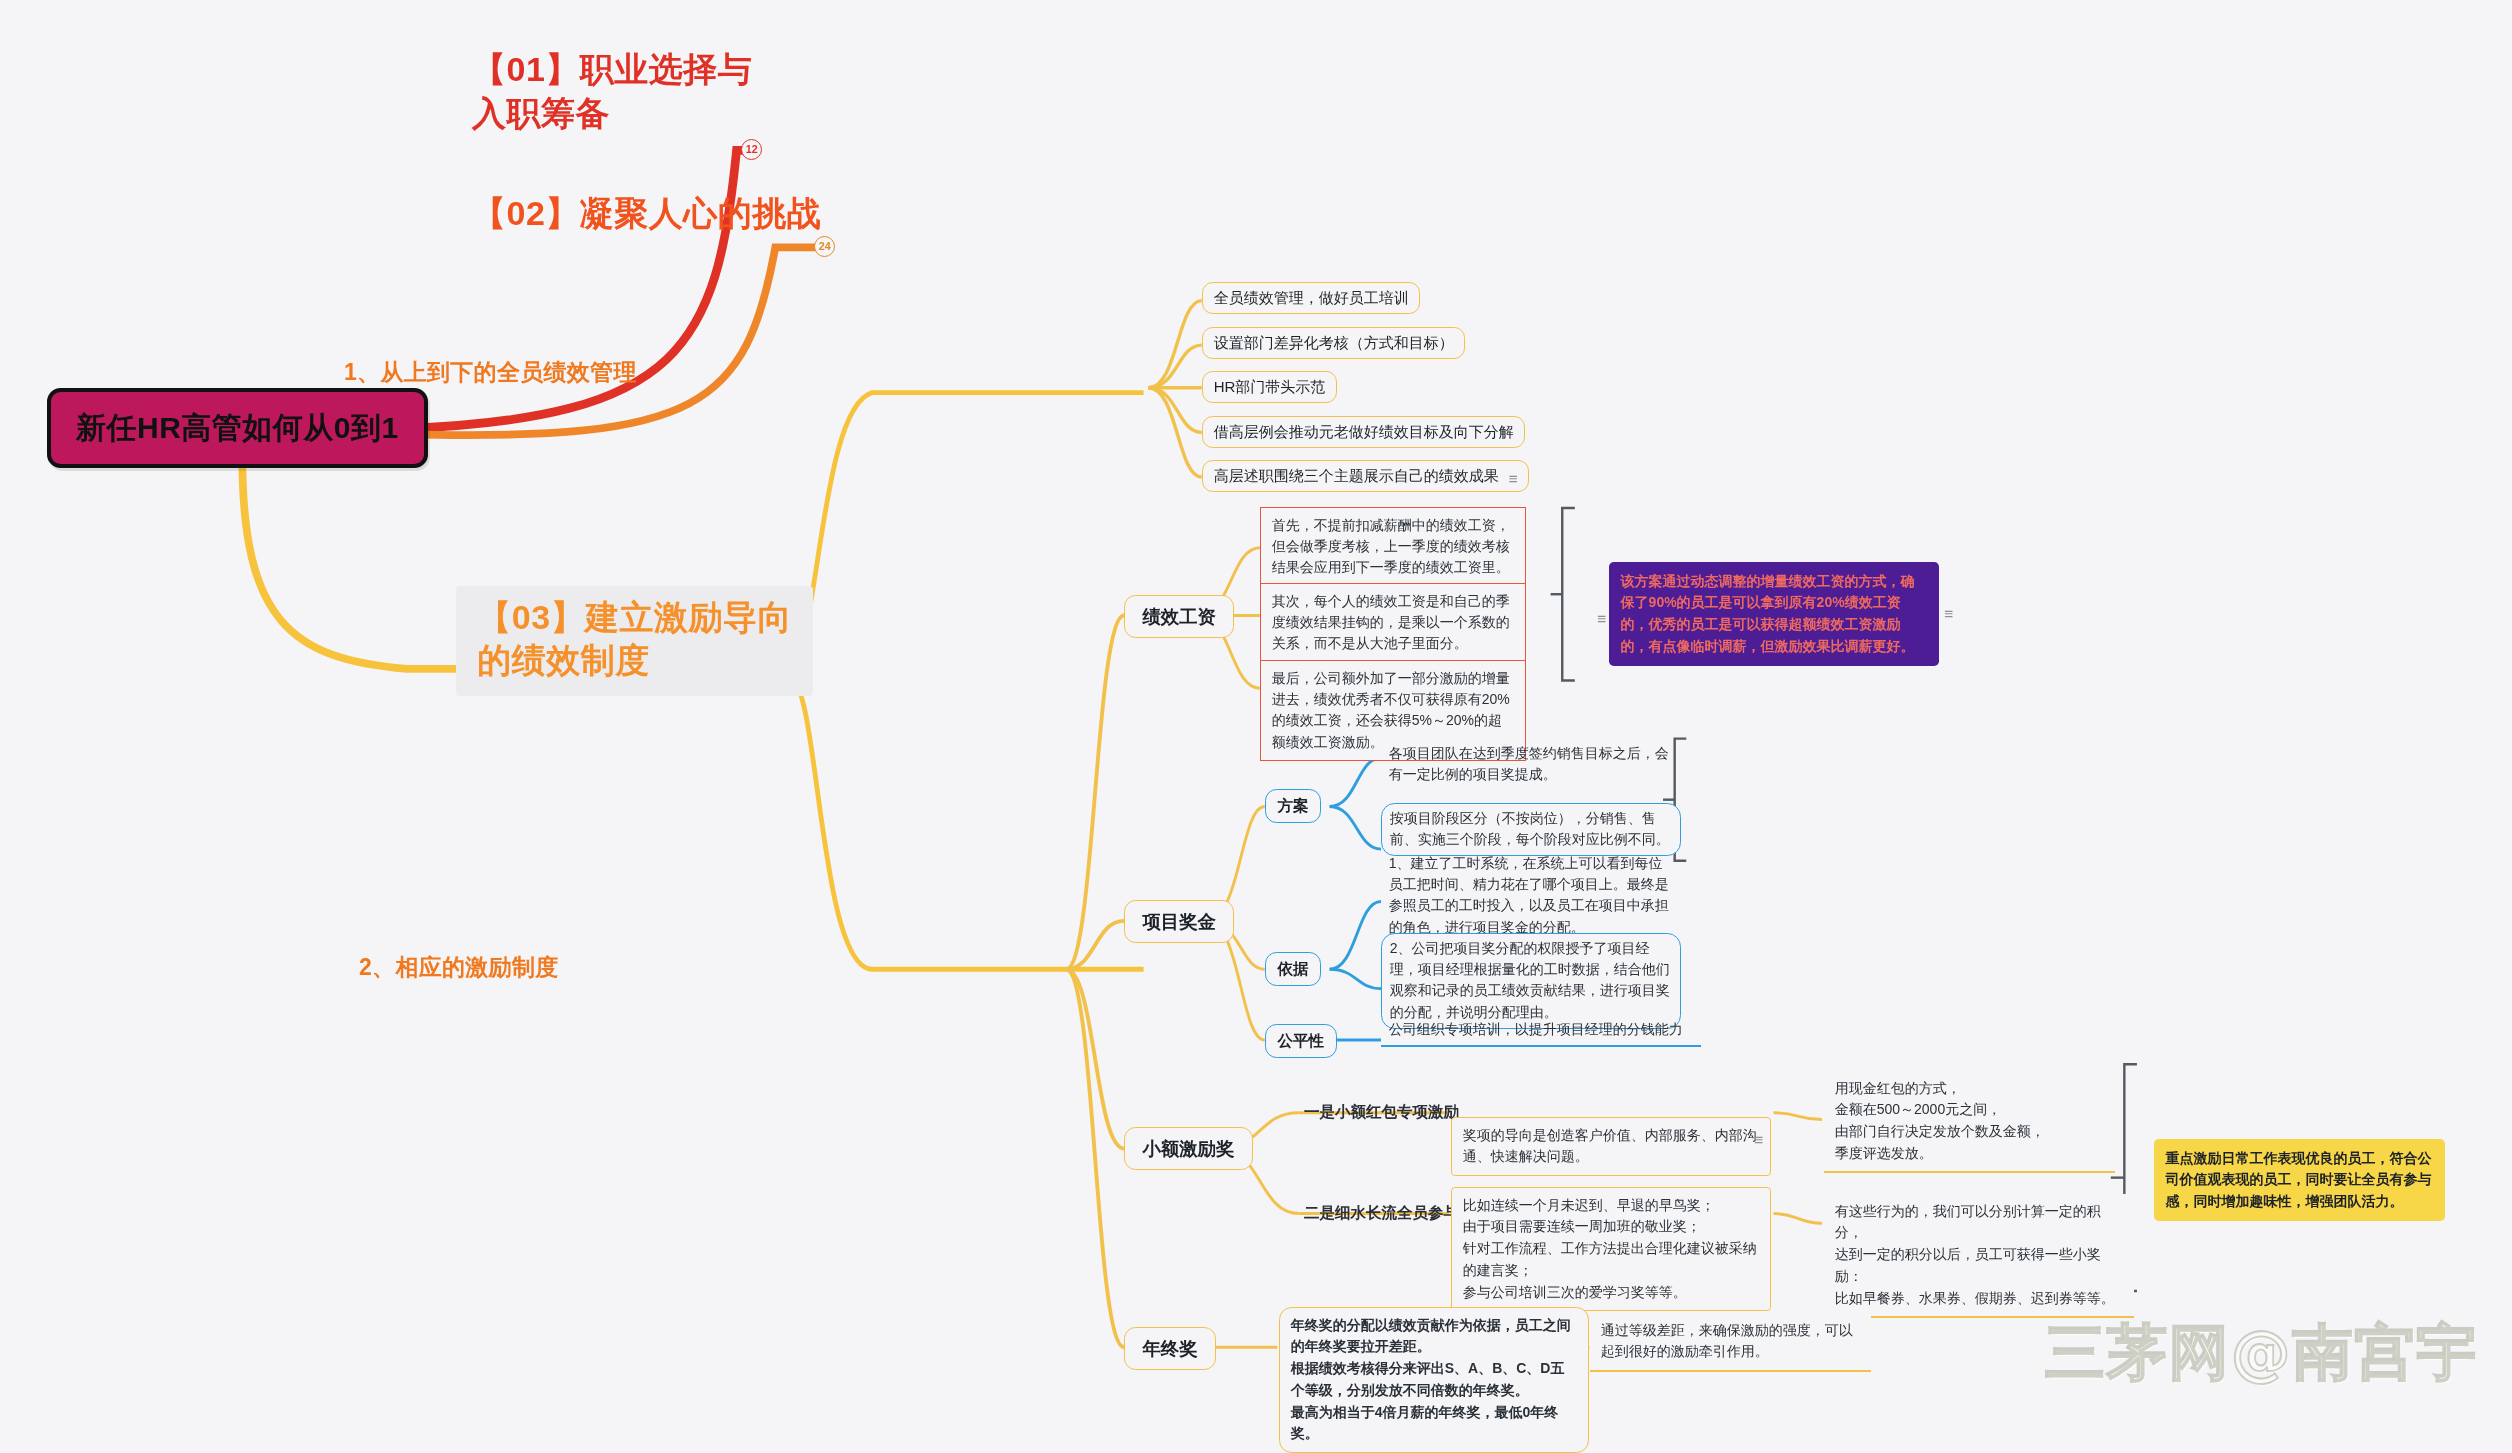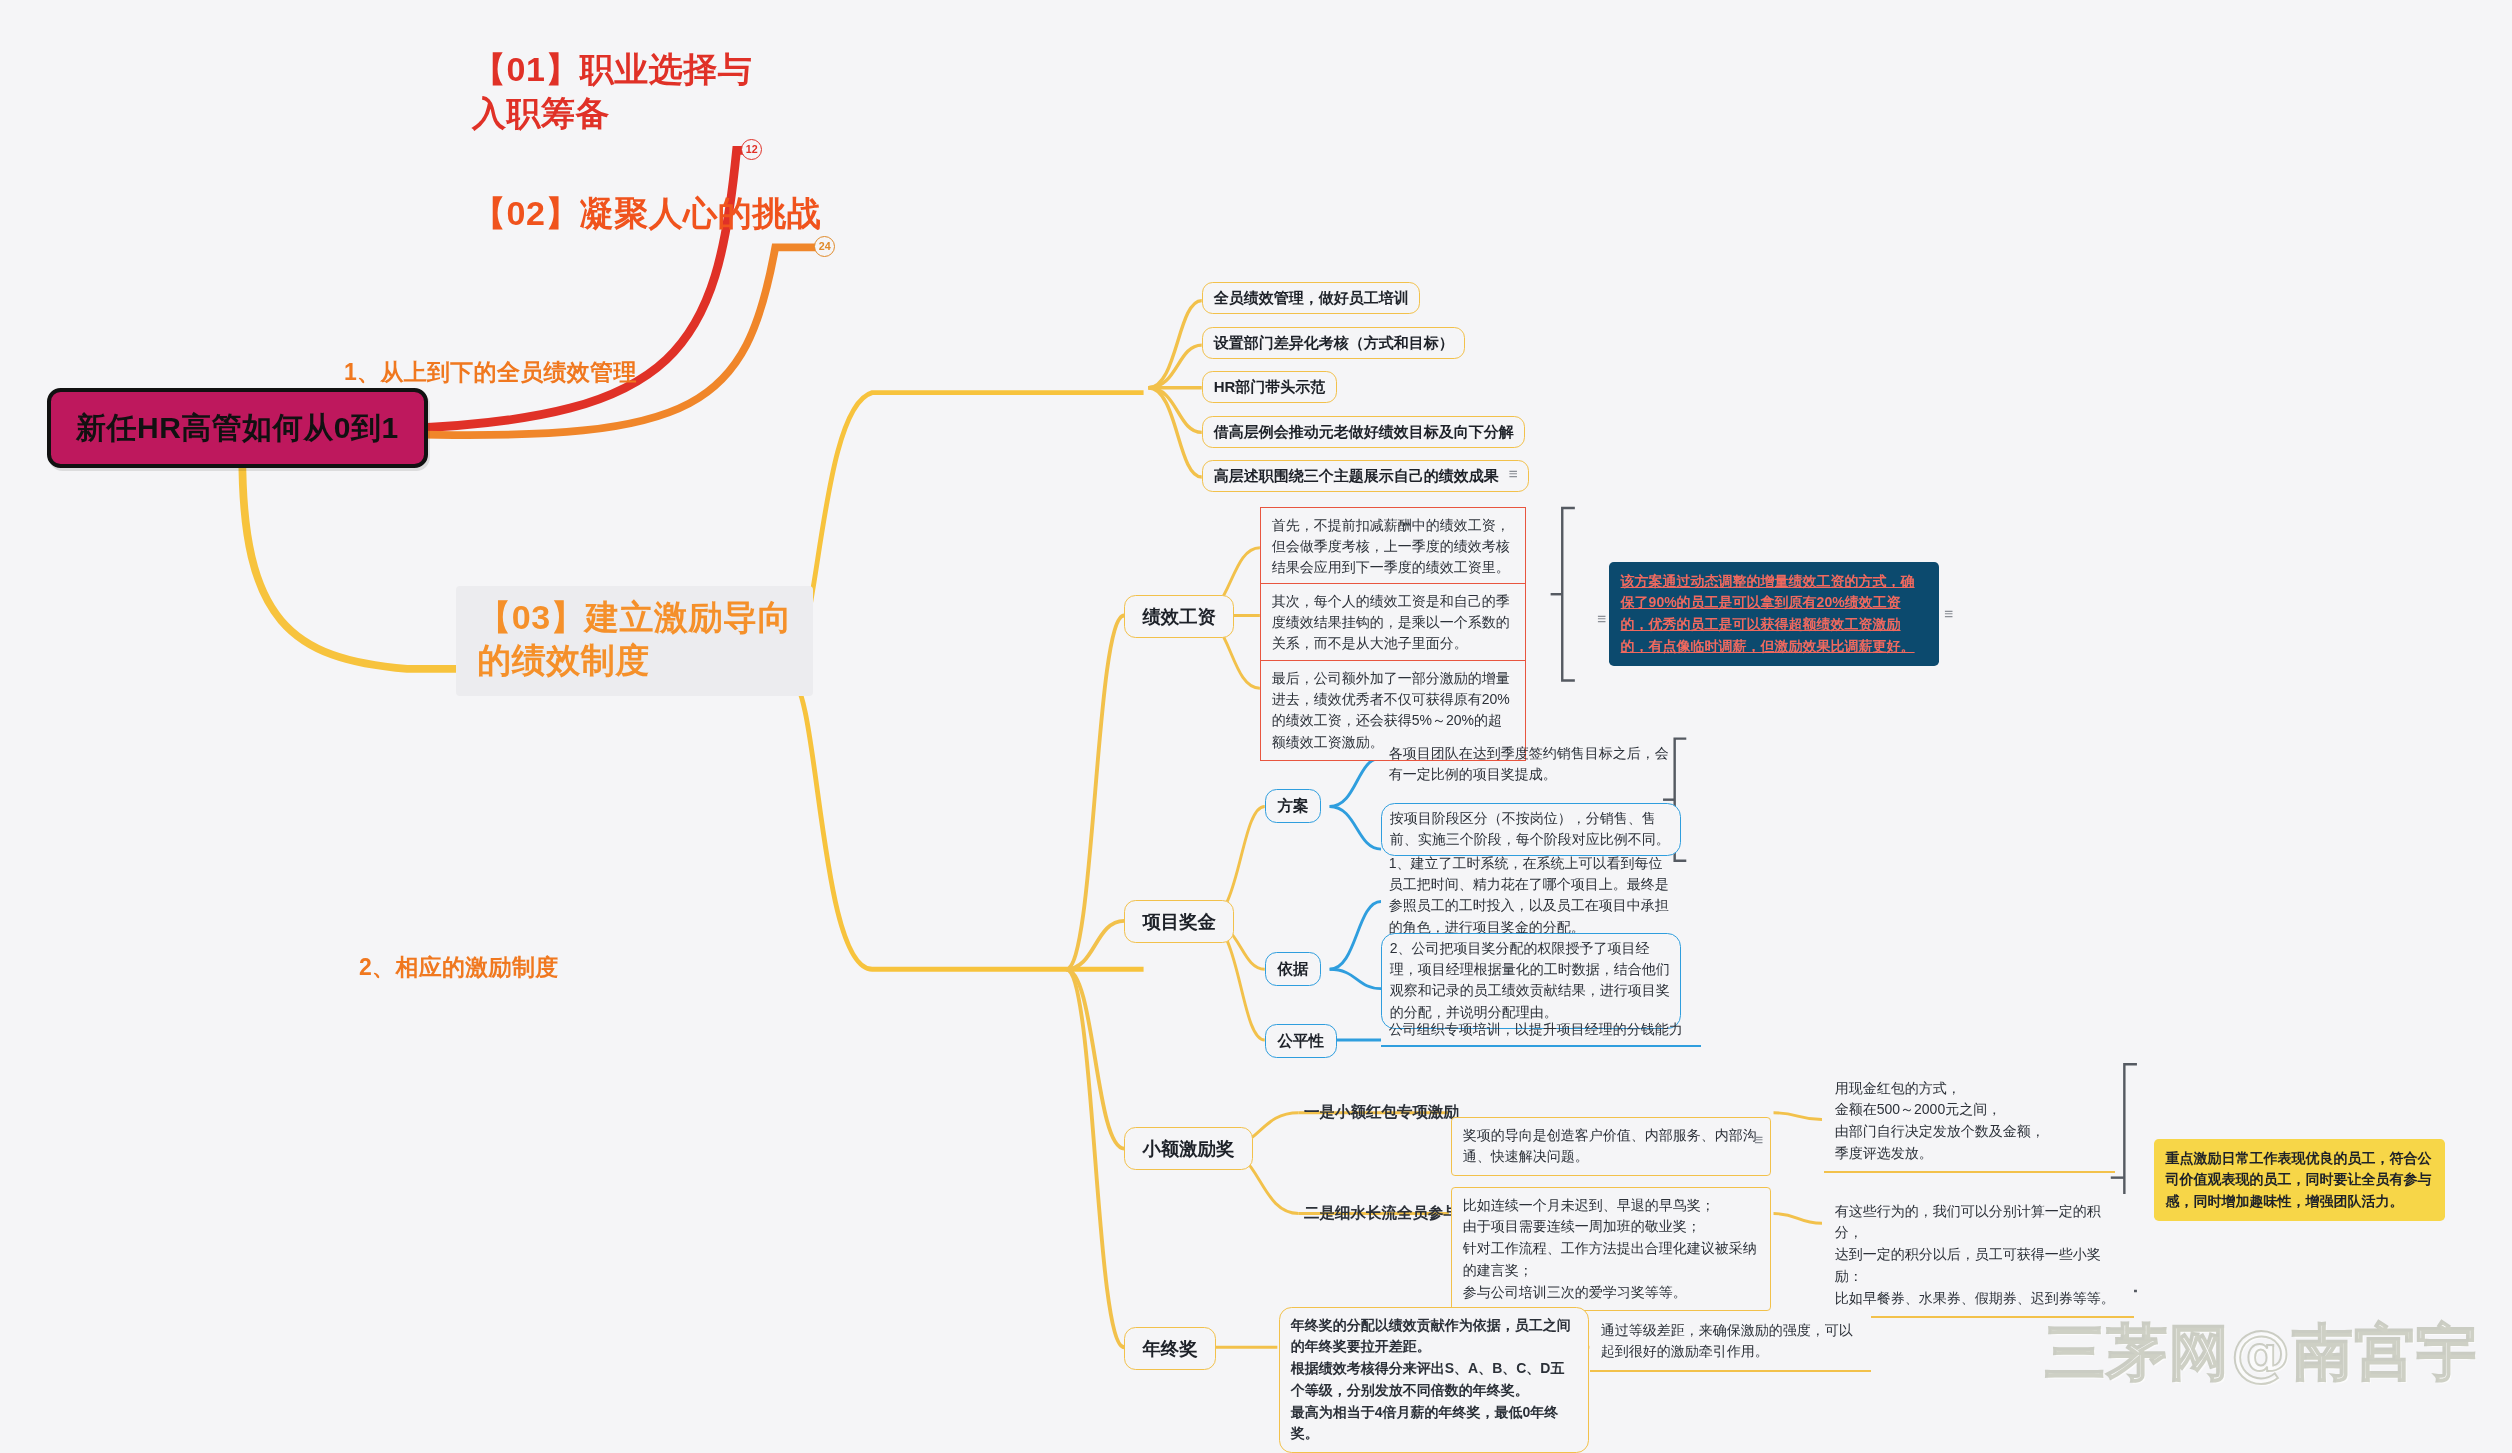--- a/index.html
+++ b/index.html
@@ -64,23 +64,23 @@
   .pill {
     border:1.9px solid #f2c14b; border-radius: 11.6px; background:#f5f5f7;
     padding: 5.8px 11.6px; font-size: 15.5px; color:#1d2128; font-weight:700;
     white-space:nowrap; line-height:1.3;
   }
   .pill.sub { font-size:18.4px; padding: 8.7px 17.4px; }
 
   
   .leafbox {
     border:1.9px solid #f2c14b; border-radius:10.7px; background:#f5f5f7;
-    padding:4.8px 10.7px; font-size:15px; color:#1d2128; font-weight:700;
+    padding:4.8px 10.7px; font-size:15px; color:#1d2128; font-weight:400;
     white-space:nowrap; line-height:1.35;
-    display:flex; align-items:flex-start; gap:9.7px;
+    display:flex; align-items:flex-end; gap:9.7px;
   }
 
   
   .note-red {
     border:1.9px solid #e8553f; background:#f5f5f7;
     padding:6.8px 10.7px; font-size:14px; color:#2b3038; line-height:1.52;
     width:266px;
   }
 
   
@@ -104,21 +104,21 @@
   .note-yel.underline { border-bottom:2.4px solid #f2c14b; }
   .plain-note {
     font-size:14px; color:#2b3038; line-height:1.55; background:transparent;
   }
 
   
   .summary {
     font-size:14px; line-height:1.55; font-weight:700;
     padding:8.7px 11.6px; border-radius:4.8px;
   }
-  .summary.pinkish { background:#0c4a6e; color:#f0695f; width:330px;text-decoration:underline; }
+  .summary.pinkish { background:#4c1d95; color:#f0695f; width:330px; }
   .summary.bluish  { background:#ebebee; color:#2f9ede; width:320px; }
   .summary.yellowish { background:#f7d648; color:#1d2128; width:291px; }
 
   .hmenu { display:inline-block; color:#8b8f96; font-size:15.5px; line-height:1;
            letter-spacing:0; white-space:nowrap; }
 
   
   .watermark {
     position:absolute; left:2045px; top:1313px;
     font-size:60px; font-weight:700; letter-spacing:1.9px;

